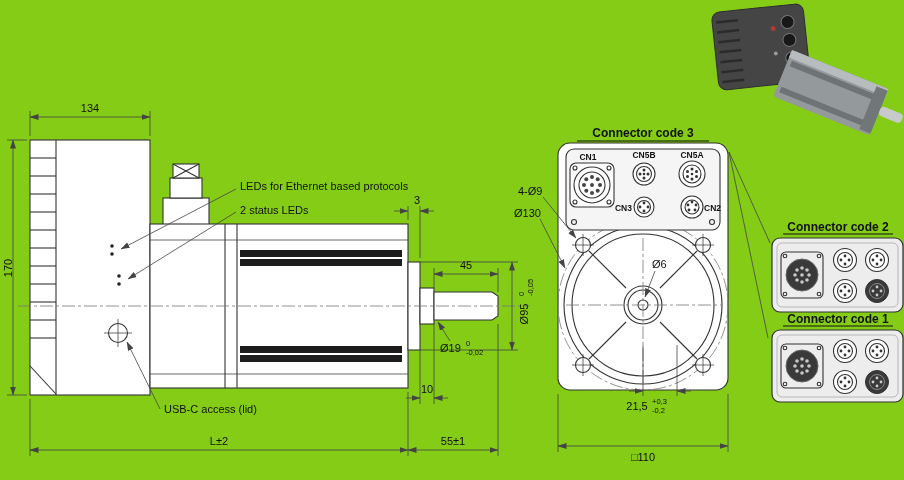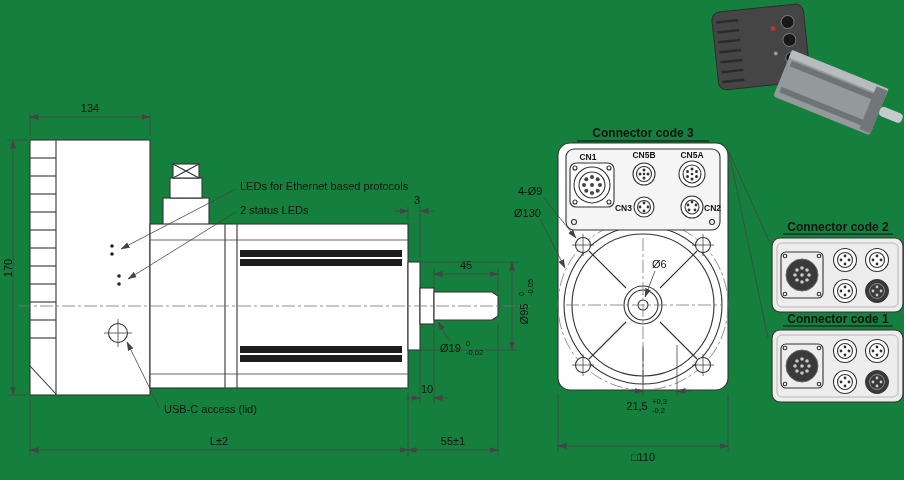--- a/index.html
+++ b/index.html
@@ -1,16 +1,16 @@
 <!DOCTYPE html>
 <html><head>
 <meta charset="utf-8">
 <style>
   html,body{margin:0;padding:0;background:#fff;}
-  .stage{position:relative;width:904px;height:480px;background:#15803d;overflow:hidden;
+  .stage{position:relative;width:904px;height:480px;background:#84cc16;overflow:hidden;
          font-family:"Liberation Sans",sans-serif;}
   svg{display:block;}
   svg .ln{stroke:#333;stroke-width:1.1;fill:none;}
   svg .lnf{stroke:#333;stroke-width:1.1;fill:#fff;}
   svg .dim{stroke:#444;stroke-width:0.8;fill:none;}
   svg .cl{stroke:#777;stroke-width:0.8;fill:none;stroke-dasharray:13 3 3 3;}
   svg .t{font-family:"Liberation Sans",sans-serif;font-size:11px;fill:#111;}
   svg .ts{font-family:"Liberation Sans",sans-serif;font-size:7.5px;fill:#111;}
   svg .tb{font-family:"Liberation Sans",sans-serif;font-size:12px;font-weight:bold;fill:#111;}
   svg .tc{font-family:"Liberation Sans",sans-serif;font-size:8.5px;font-weight:bold;fill:#111;}

